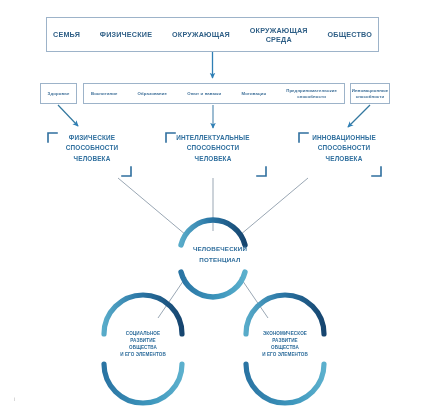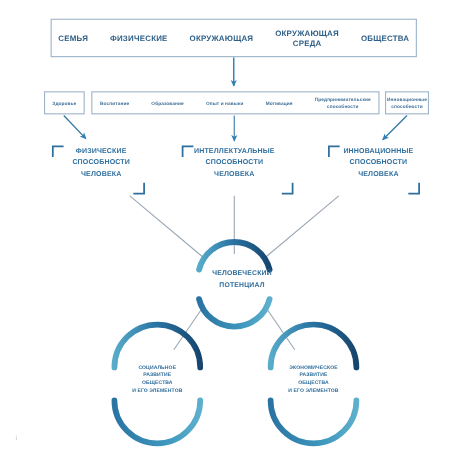--- a/index.html
+++ b/index.html
@@ -181,21 +181,21 @@
   </svg>
 
   <div class="html-layer">
 
     <div class="box top-box">
       <span class="cell">СЕМЬЯ</span>
       <span class="cell">ФИЗИЧЕСКИЕ</span>
       <span class="cell">ОКРУЖАЮЩАЯ</span>
       <span class="cell">ОКРУЖАЮЩАЯ
 СРЕДА</span>
-      <span class="cell">ОБЩЕСТВА</span>
+      <span class="cell">ОБЩЕСТВО</span>
     </div>
 
     <div class="box small-box" id="box-health">
       <span class="cell">Здоровье</span>
     </div>
 
     <div class="box small-box" id="box-group">
       <span class="cell">Воспитание</span>
       <span class="cell">Образование</span>
       <span class="cell">Опыт и навыки</span>

